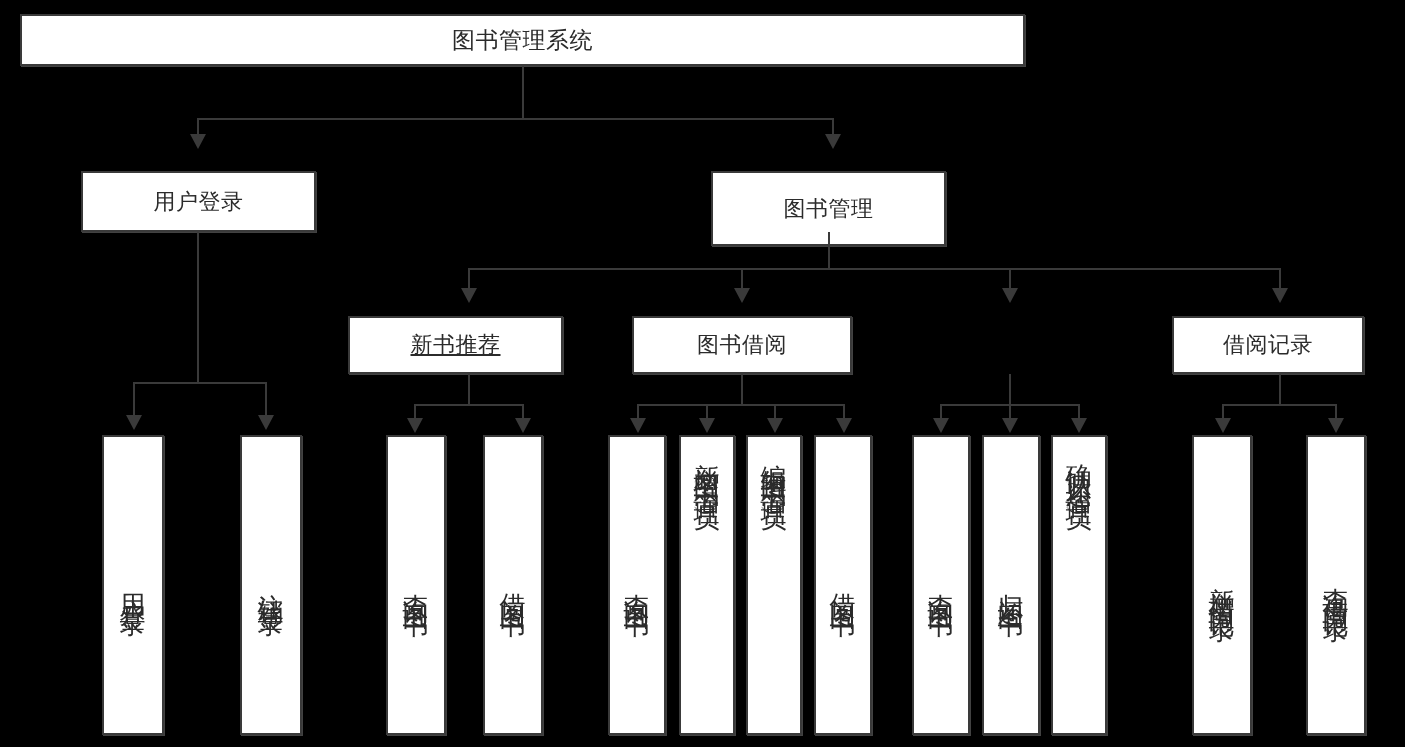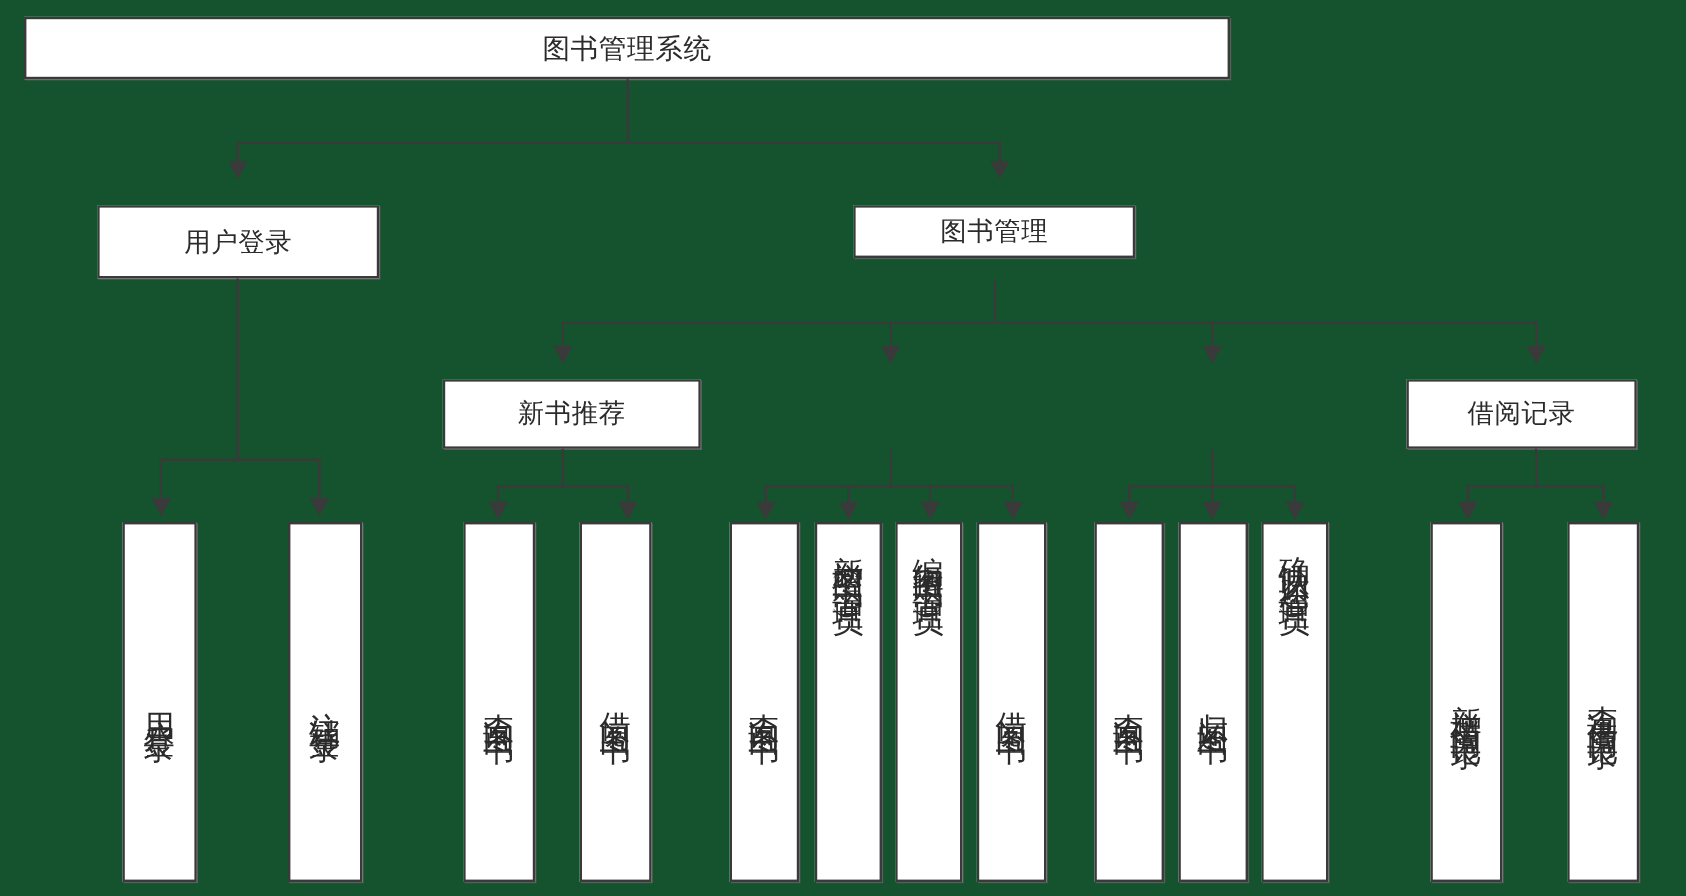--- a/index.html
+++ b/index.html
@@ -1,21 +1,21 @@
 <!DOCTYPE html>
 <html><head>
 <meta charset="utf-8">
 <style>
   html,body{margin:0;padding:0;}
   body{
     width:1405px;height:747px;background:#ffffff;
     font-family:"Liberation Sans","DejaVu Sans",sans-serif;
     overflow:hidden;
   }
-  #stage{position:relative;width:1405px;height:747px;background:#14532d;}
+  #stage{position:relative;width:1405px;height:747px;background:#000000;}
 
   
   .node{
     position:absolute;
     box-sizing:border-box;
     background:#ffffff;
     border:2px solid #3a3a3a;
     display:flex;align-items:center;justify-content:center;
     color:#2b2b2b;
     box-shadow:1px 1px 0 rgba(120,120,120,.55);
@@ -88,21 +88,21 @@
 
   <div class="ln vl" style="left:197px;top:118px;width:2px;height:18px;"></div>
   <div class="arrow" style="left:190px;top:134px;"></div>
   <div class="ln vl" style="left:832px;top:118px;width:2px;height:18px;"></div>
   <div class="arrow" style="left:825px;top:134px;"></div>
 
   <div class="node h" style="left:81px;top:171px;width:235px;height:61px;">
     <span class="lbl">用户登录</span>
   </div>
 
-  <div class="node h" style="left:711px;top:171px;width:235px;height:44px;">
+  <div class="node h" style="left:711px;top:171px;width:235px;height:75px;">
     <span class="lbl">图书管理</span>
   </div>
 
   <div class="ln vl" style="left:197px;top:232px;width:2px;height:152px;"></div>
   <div class="ln hl" style="left:133px;top:382px;width:134px;height:2px;"></div>
   <div class="ln vl" style="left:133px;top:382px;width:2px;height:35px;"></div>
   <div class="arrow" style="left:126px;top:415px;"></div>
   <div class="ln vl" style="left:265px;top:382px;width:2px;height:35px;"></div>
   <div class="arrow" style="left:258px;top:415px;"></div>
 
@@ -111,22 +111,25 @@
 
   <div class="ln vl" style="left:468px;top:268px;width:2px;height:22px;"></div>
   <div class="arrow" style="left:461px;top:288px;"></div>
   <div class="ln vl" style="left:741px;top:268px;width:2px;height:22px;"></div>
   <div class="arrow" style="left:734px;top:288px;"></div>
   <div class="ln vl" style="left:1009px;top:268px;width:2px;height:22px;"></div>
   <div class="arrow" style="left:1002px;top:288px;"></div>
   <div class="ln vl" style="left:1279px;top:268px;width:2px;height:22px;"></div>
   <div class="arrow" style="left:1272px;top:288px;"></div>
 
-  <div class="node h" style="left:369px;top:316px;width:215px;height:58px;">
+  <div class="node h" style="left:348px;top:316px;width:215px;height:58px;text-decoration:underline;">
     <span class="lbl">新书推荐</span>
+  </div>
+  <div class="node h" style="left:632px;top:316px;width:220px;height:58px;">
+    <span class="lbl">图书借阅</span>
   </div>
   <div class="node h" style="left:1172px;top:316px;width:192px;height:58px;">
     <span class="lbl">借阅记录</span>
   </div>
 
   <div class="ln vl" style="left:468px;top:374px;width:2px;height:32px;"></div>
   <div class="ln hl" style="left:414px;top:404px;width:110px;height:2px;"></div>
   <div class="ln vl" style="left:414px;top:404px;width:2px;height:16px;"></div>
   <div class="arrow" style="left:407px;top:418px;"></div>
   <div class="ln vl" style="left:522px;top:404px;width:2px;height:16px;"></div>

